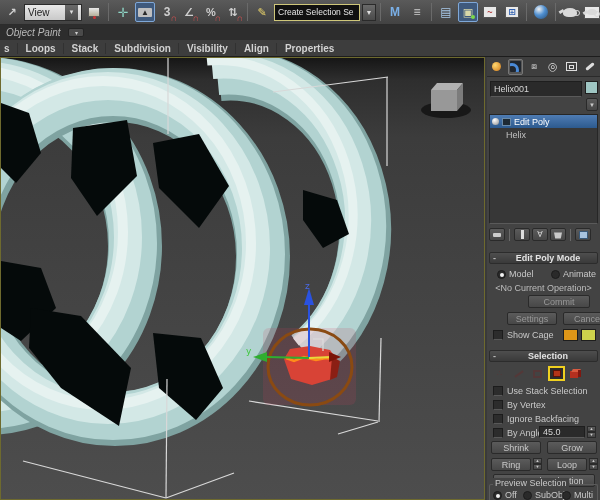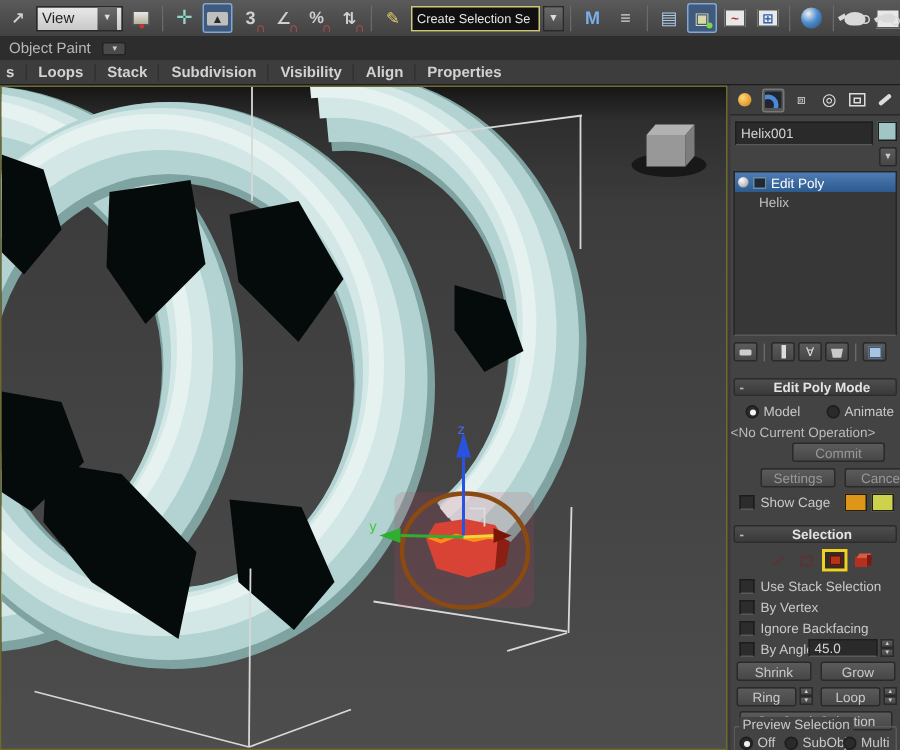--- a/index.html
+++ b/index.html
@@ -23,21 +23,21 @@
   .magnet { position:absolute; right:0px; bottom:-1px; color:#d05050; font-size:9px; font-weight:bold; line-height:9px; }
   .glyph { font-weight:bold; }
   .sphere { width:14px; height:14px; border-radius:50%;
     background:radial-gradient(circle at 35% 30%, #f0f0f0, #4f8fd0 45%, #274b72); }
   .teapot { width:14px; height:9px; border-radius:50% 50% 40% 40%; background:#d9d9d9; position:relative; }
   .teapot:before { content:""; position:absolute; left:-4px; top:2px; width:5px; height:3px; background:#d9d9d9; transform:rotate(-30deg); }
   .teapot:after  { content:""; position:absolute; right:-3px; top:2px; width:4px; height:4px; border:1px solid #d9d9d9; border-radius:50%; }
 
   
   #ribbon-tabs { position:absolute; left:0; top:25px; width:600px; height:15px; background:#2d2d2d;
-     display:flex; align-items:center; gap:8px; padding:0 6px; }
+     display:flex; align-items:center; gap:8px; padding:0 6px;font-style:italic; }
   #ribbon-tabs .tab { color:#b8b8b8; font-size:10px; }
   #ribbon-min { width:16px; height:9px; background:#4a4a4a; border:1px solid #242424; border-radius:2px;
      display:flex; align-items:center; justify-content:center; color:#ccc; font-size:6px; }
   #ribbon-menu { position:absolute; left:0; top:40px; width:600px; height:17px; background:#3d3d3d;
      border-bottom:1px solid #1d1d1d; display:flex; align-items:center; gap:1px; padding:0 2px; }
   #ribbon-menu .mi { color:#d2d2d2; font-size:10px; font-weight:bold; padding:0 7px; border-right:1px solid #313131; }
 
   
   #viewport { position:absolute; left:0; top:57px; width:485px; height:443px;
      border:1px solid #6e6a2e; overflow:hidden;
@@ -320,21 +320,21 @@
       <span class="rtitle">Edit Poly Mode</span>
     </div>
     <div class="chkrow" style="top:211px;left:10px;">
       <span class="radio sel"></span>
       <span>Model</span>
     </div>
     <div class="chkrow" style="top:211px;left:64px;">
       <span class="radio"></span>
       <span>Animate</span>
     </div>
-    <div style="position:absolute;left:0;top:226px;width:113px;color:#bdbdbd;">&lt;No Current Operation&gt;</div>
+    <div style="position:absolute;left:0;top:226px;width:113px;text-align:center;color:#bdbdbd;">&lt;No Current Operation&gt;</div>
     <div class="btn dim" style="position:absolute;left:25px;top:238px;width:62px;height:13px;">
       <span>Commit</span>
     </div>
     <div class="btn dim" style="position:absolute;left:4px;top:255px;width:50px;height:13px;">
       <span>Settings</span>
     </div>
     <div class="btn dim" style="position:absolute;left:60px;top:255px;width:50px;height:13px;">
       <span>Cancel</span>
     </div>
     <div class="chkrow" style="top:272px;">

